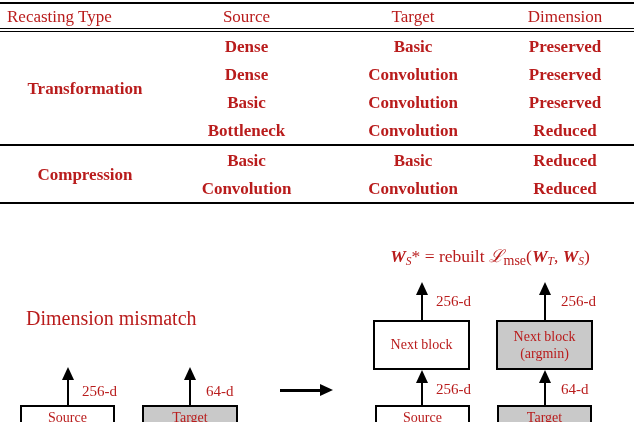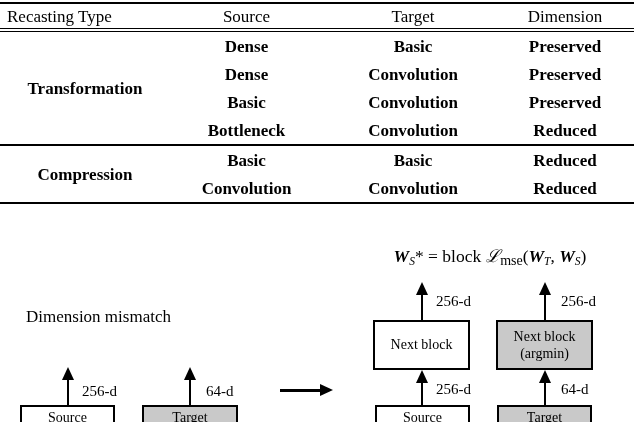--- a/index.html
+++ b/index.html
@@ -1,18 +1,18 @@
 <!DOCTYPE html>
 <html><head>
 <meta charset="utf-8">
 <style>
   html,body{margin:0;padding:0;background:#fff;}
   .stage{
     position:relative;width:634px;height:422px;background:#ffffff;
-    overflow:hidden;font-family:"Liberation Serif","DejaVu Serif",serif;color:#000000;
+    overflow:hidden;font-family:"Liberation Serif","DejaVu Serif",serif;color:#b91c1c;
   }
   
   table.recast{
     position:absolute;left:0;top:2px;width:634px;
     border-collapse:collapse;table-layout:fixed;
     font-size:17px;line-height:1;
     border-top:2px solid #000;border-bottom:2px solid #000;
   }
   table.recast th{
     font-weight:normal;height:24px;text-align:center;
@@ -26,21 +26,21 @@
   .formula{
     position:absolute;left:340px;top:243px;width:300px;text-align:center;
     font-size:17.5px;white-space:nowrap;
   }
   .formula .w{font-weight:bold;font-style:italic;}
   .formula .sub{font-size:11.5px;font-style:italic;vertical-align:-3px;letter-spacing:0;}
   .formula .subr{font-size:14px;font-style:normal;vertical-align:-3px;}
   .formula .loss{font-style:italic;}
   
   .mismatch{
-    position:absolute;left:26px;top:307px;font-size:17px;white-space:nowrap;
+    position:absolute;left:26px;top:307px;font-size:20px;white-space:nowrap;
   }
   .blk{
     position:absolute;border:2px solid #000;background:#fff;
     font-size:14px;text-align:center;box-sizing:border-box;
   }
   .blk.gray{background:#c9c9c9;}
   .blk.next{display:flex;align-items:center;justify-content:center;}
   .blk.bottom{height:34px;padding-top:3px;}
   .vline{position:absolute;width:2.5px;background:#000;}
   .vhead{position:absolute;width:0;height:0;
@@ -105,21 +105,21 @@
       </tr>
       <tr>
         <td>Convolution</td>
         <td>Convolution</td>
         <td>Reduced</td>
       </tr>
     </tbody>
   </table>
 
   <div class="formula">
-    <span class="w">W</span><span class="sub">S</span><span>*</span><span> = </span><span>block </span><span class="loss">ℒ</span><span class="subr">mse</span><span>(</span><span class="w">W</span><span class="sub">T</span><span>, </span><span class="w">W</span><span class="sub">S</span><span>)</span>
+    <span class="w">W</span><span class="sub">S</span><span>*</span><span> = </span><span>rebuilt </span><span class="loss">ℒ</span><span class="subr">mse</span><span>(</span><span class="w">W</span><span class="sub">T</span><span>, </span><span class="w">W</span><span class="sub">S</span><span>)</span>
   </div>
 
   <div class="mismatch">Dimension mismatch</div>
 
   <div class="vhead" style="left:61.5px;top:367px;"></div>
   <div class="vline" style="left:66.8px;top:379px;height:26px;"></div>
   <div class="dim" style="left:82px;top:383px;">256-d</div>
 
   <div class="vhead" style="left:183.5px;top:367px;"></div>
   <div class="vline" style="left:188.8px;top:379px;height:26px;"></div>

